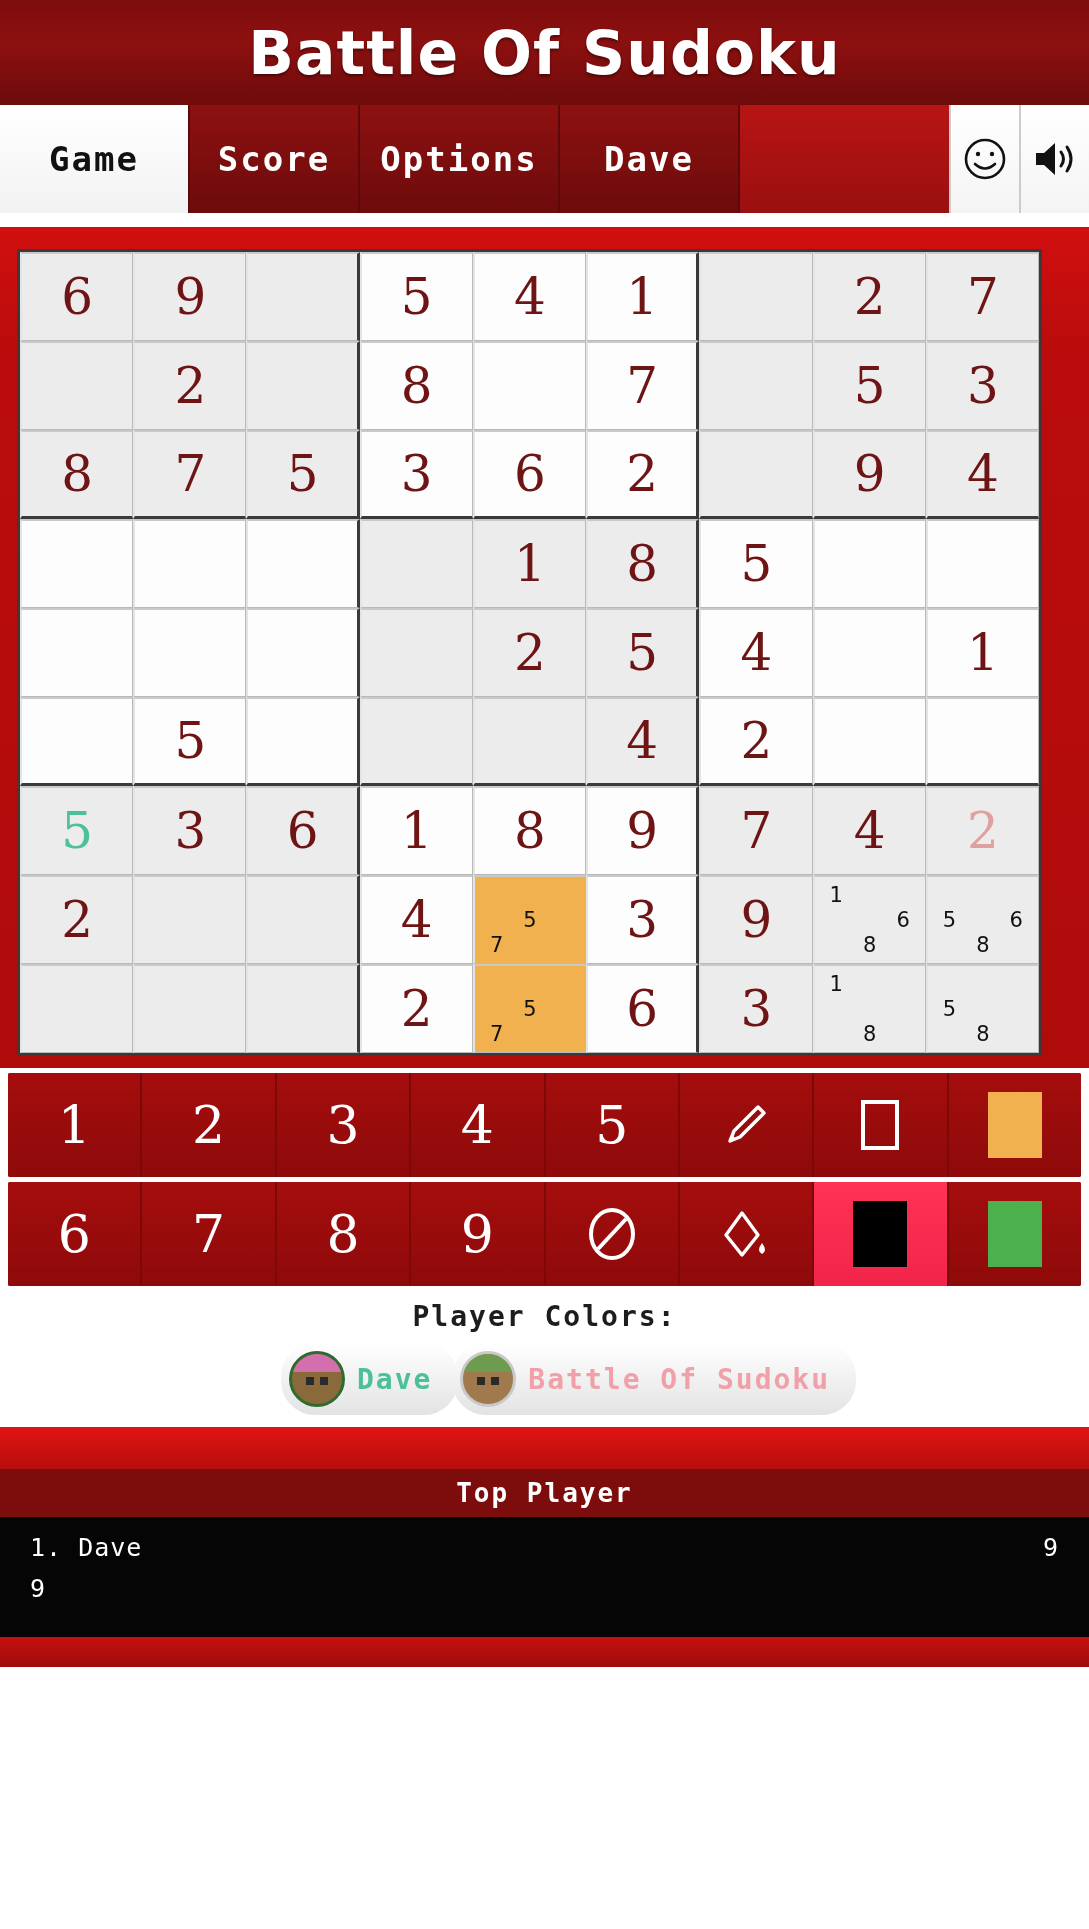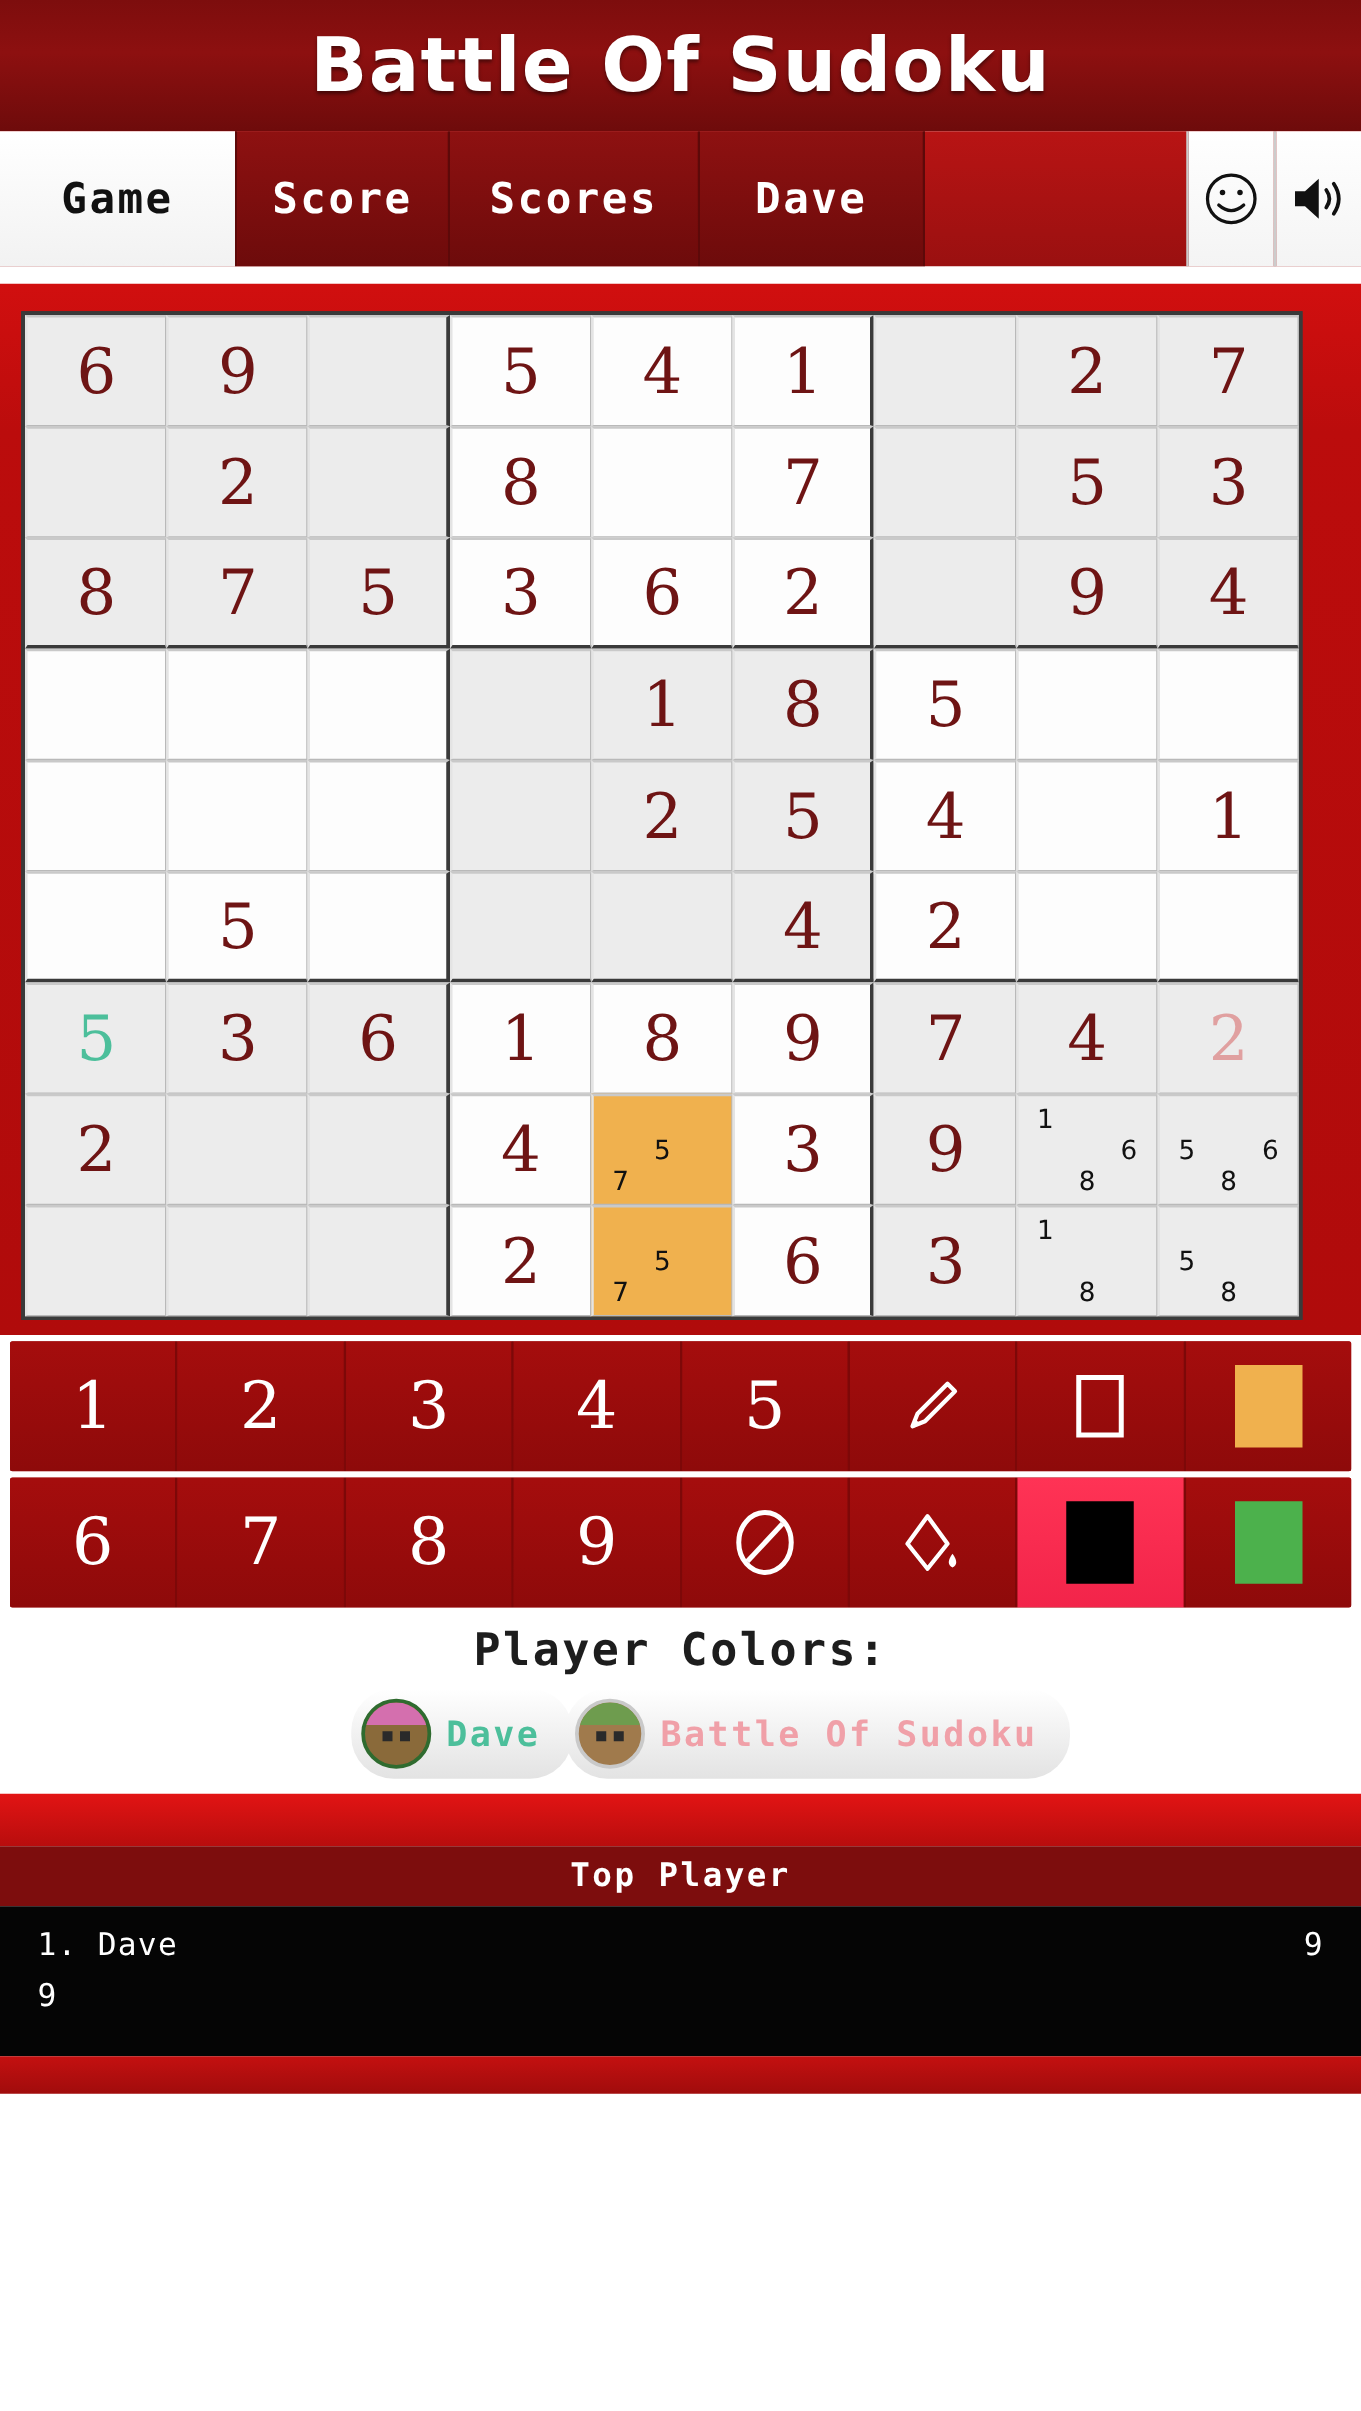--- a/index.html
+++ b/index.html
@@ -146,21 +146,21 @@
     width:54px;height:66px;
   }
   .sw-orange{ background:#f0b14e; }
   .sw-green{ background:#4cb14c; }
   .sw-black{ background:#000000; }
   .key svg{ display:block; }
 
   
   .pc-title{
     text-align:center;
-    font-size:36px;
+    font-size:28px;
     font-weight:700;
     color:#1d1d1d;
     letter-spacing:2px;
     margin:14px 0 10px 0;
   }
   .pc-row{
     display:flex; justify-content:center; align-items:center;
     gap:0;
     margin-bottom:12px;
     padding-left:48px;
@@ -231,21 +231,21 @@
 </div>
 
 <div class="tabbar">
   <div class="tab game active">
     <span>Game</span>
   </div>
   <div class="tab score">
     <span>Score</span>
   </div>
   <div class="tab options">
-    <span>Scores</span>
+    <span>Options</span>
   </div>
   <div class="tab chat">
     <span>Dave</span>
   </div>
   <div class="tab-icons">
     <div class="tab-icon">
       <svg width="48" height="48" viewBox="0 0 48 48">
         <circle cx="24" cy="24" r="19" fill="none" stroke="#111" stroke-width="2.6"></circle>
         <circle cx="17" cy="19" r="2.2" fill="#111"></circle>
         <circle cx="31" cy="19" r="2.2" fill="#111"></circle>

